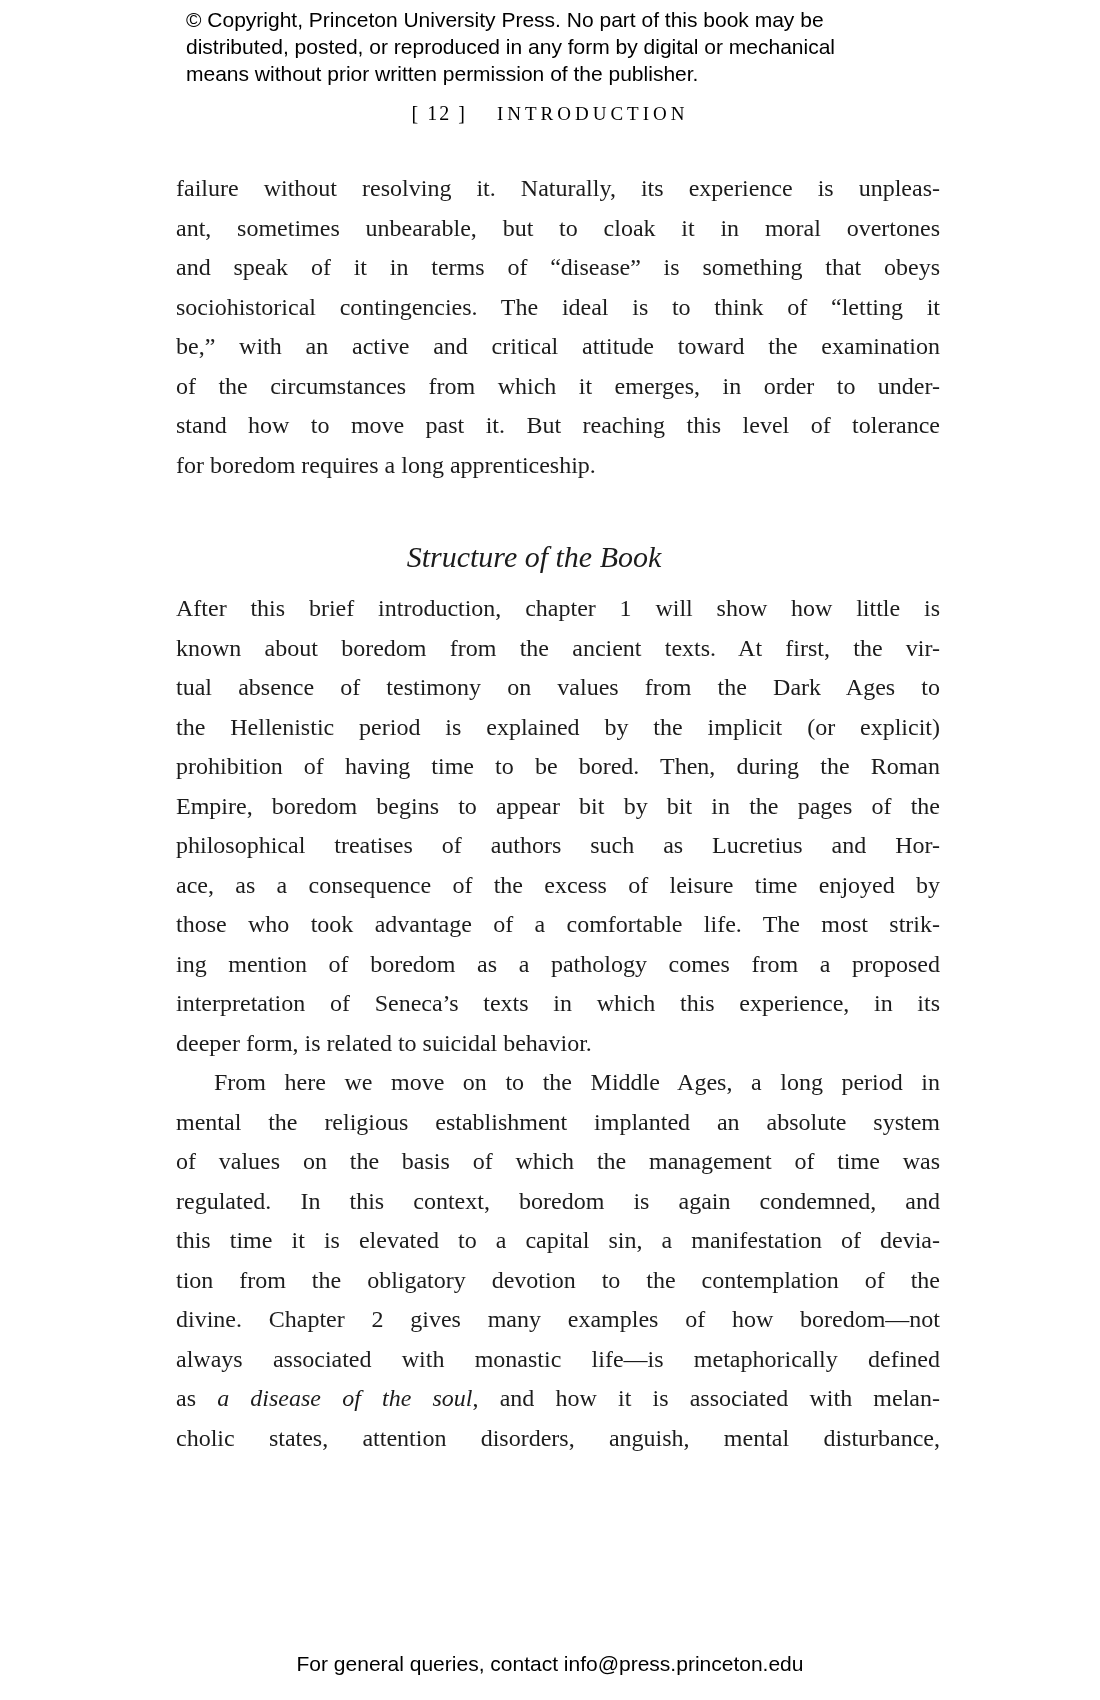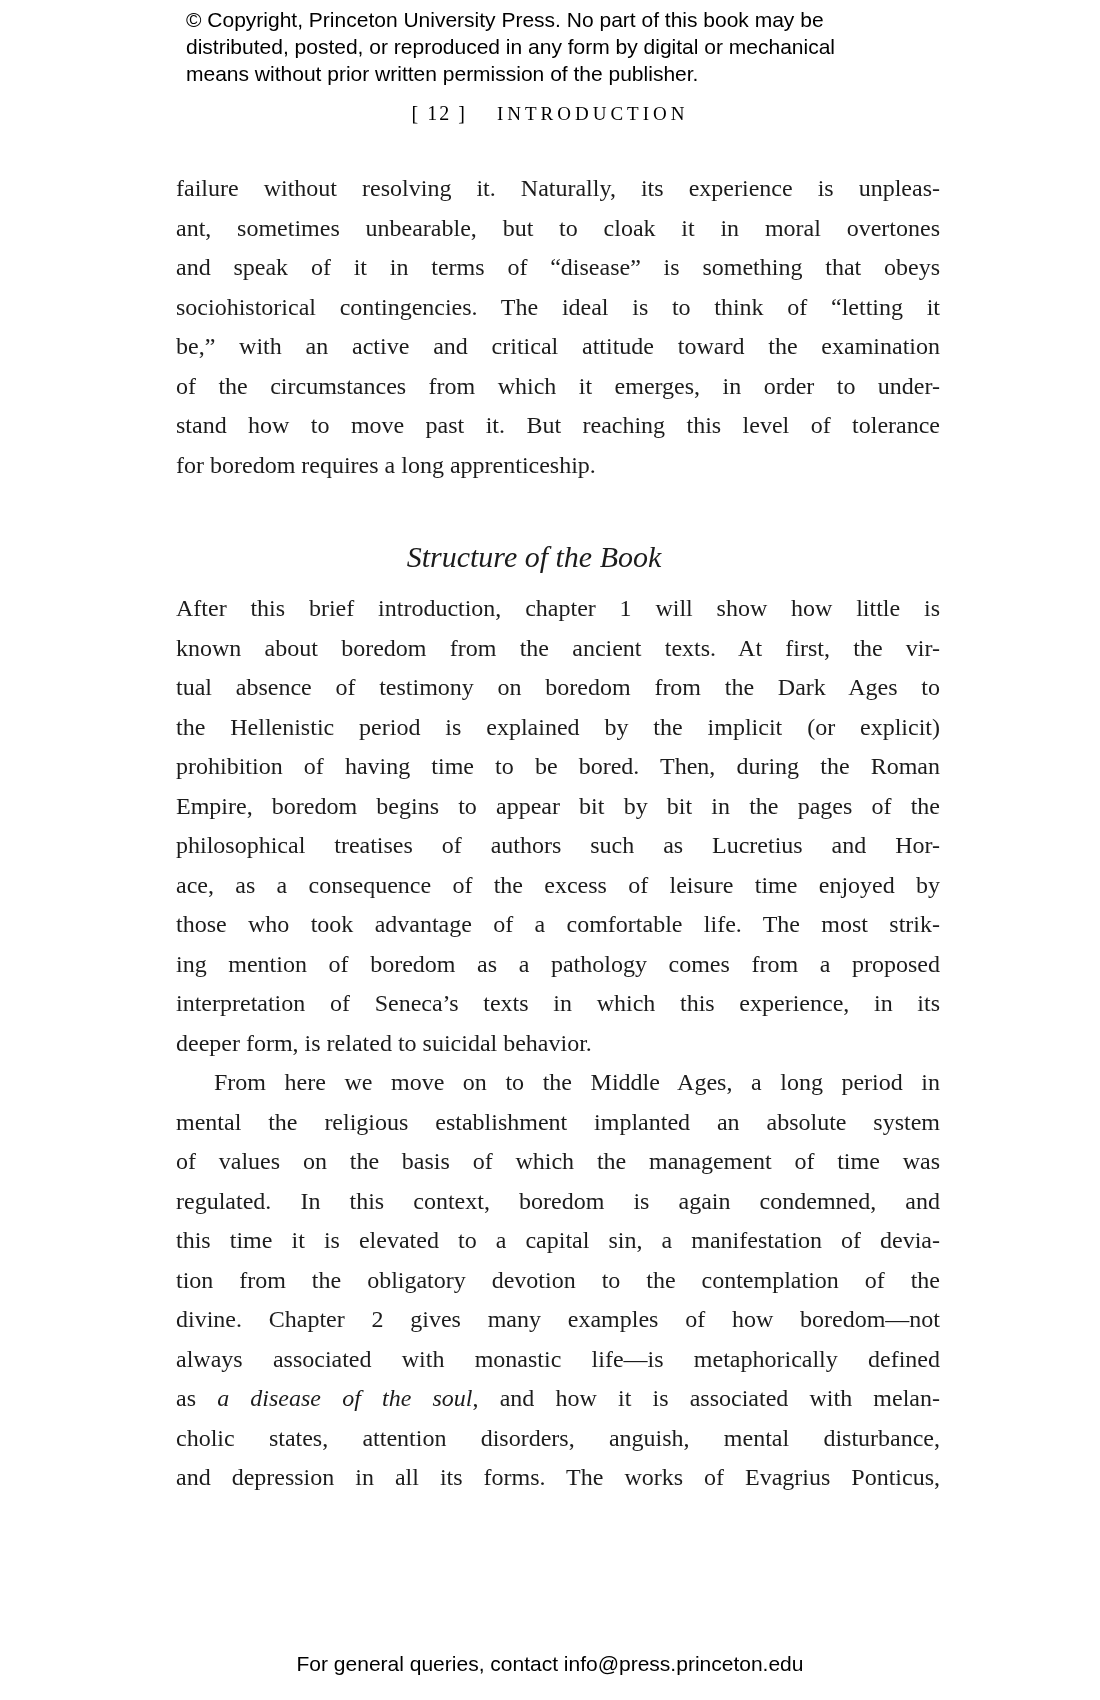--- a/index.html
+++ b/index.html
@@ -95,21 +95,21 @@
     <div class="line">of the circumstances from which it emerges, in order to under-</div>
     <div class="line">stand how to move past it. But reaching this level of tolerance</div>
     <div class="line last">for boredom requires a long apprenticeship.</div>
   </div>
 
 <div class="abs section-heading">Structure of the Book</div>
 
 <div class="abs para p2">
     <div class="line">After this brief introduction, chapter 1 will show how little is</div>
     <div class="line">known about boredom from the ancient texts. At first, the vir-</div>
-    <div class="line">tual absence of testimony on boredom from the Dark Ages to</div>
+    <div class="line">tual absence of testimony on values from the Dark Ages to</div>
     <div class="line">the Hellenistic period is explained by the implicit (or explicit)</div>
     <div class="line">prohibition of having time to be bored. Then, during the Roman</div>
     <div class="line">Empire, boredom begins to appear bit by bit in the pages of the</div>
     <div class="line">philosophical treatises of authors such as Lucretius and Hor-</div>
     <div class="line">ace, as a consequence of the excess of leisure time enjoyed by</div>
     <div class="line">those who took advantage of a comfortable life. The most strik-</div>
     <div class="line">ing mention of boredom as a pathology comes from a proposed</div>
     <div class="line">interpretation of Seneca’s texts in which this experience, in its</div>
     <div class="line last">deeper form, is related to suicidal behavior.</div>
   </div>
@@ -118,16 +118,15 @@
     <div class="line indent">From here we move on to the Middle Ages, a long period in</div>
     <div class="line">mental the religious establishment implanted an absolute system</div>
     <div class="line">of values on the basis of which the management of time was</div>
     <div class="line">regulated. In this context, boredom is again condemned, and</div>
     <div class="line">this time it is elevated to a capital sin, a manifestation of devia-</div>
     <div class="line">tion from the obligatory devotion to the contemplation of the</div>
     <div class="line">divine. Chapter 2 gives many examples of how boredom—not</div>
     <div class="line">always associated with monastic life—is metaphorically defined</div>
     <div class="line">as <i>a disease of the soul</i>, and how it is associated with melan-</div>
     <div class="line">cholic states, attention disorders, anguish, mental disturbance,</div>
-    <div class="line">and depression in all its forms. The works of Evagrius Ponticus,</div>
   </div>
 
 <div class="abs footer">For general queries, contact info@press.princeton.edu</div>
 
 </body></html>

